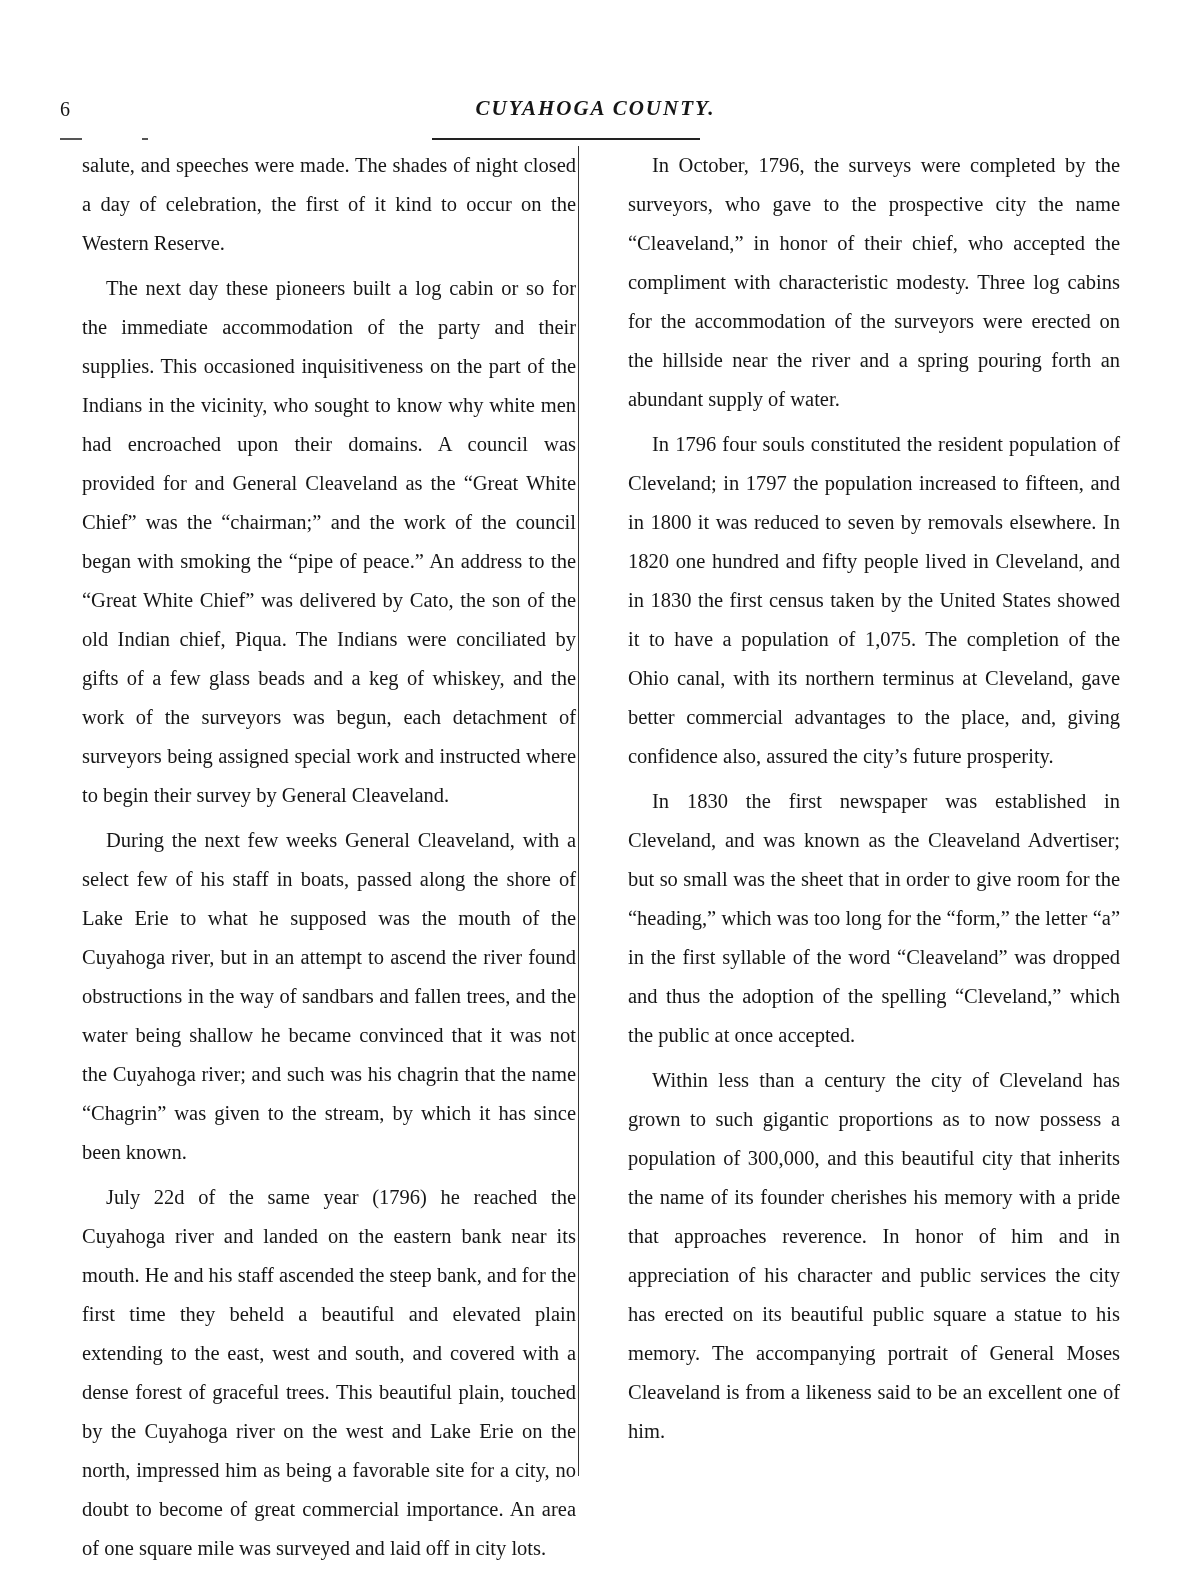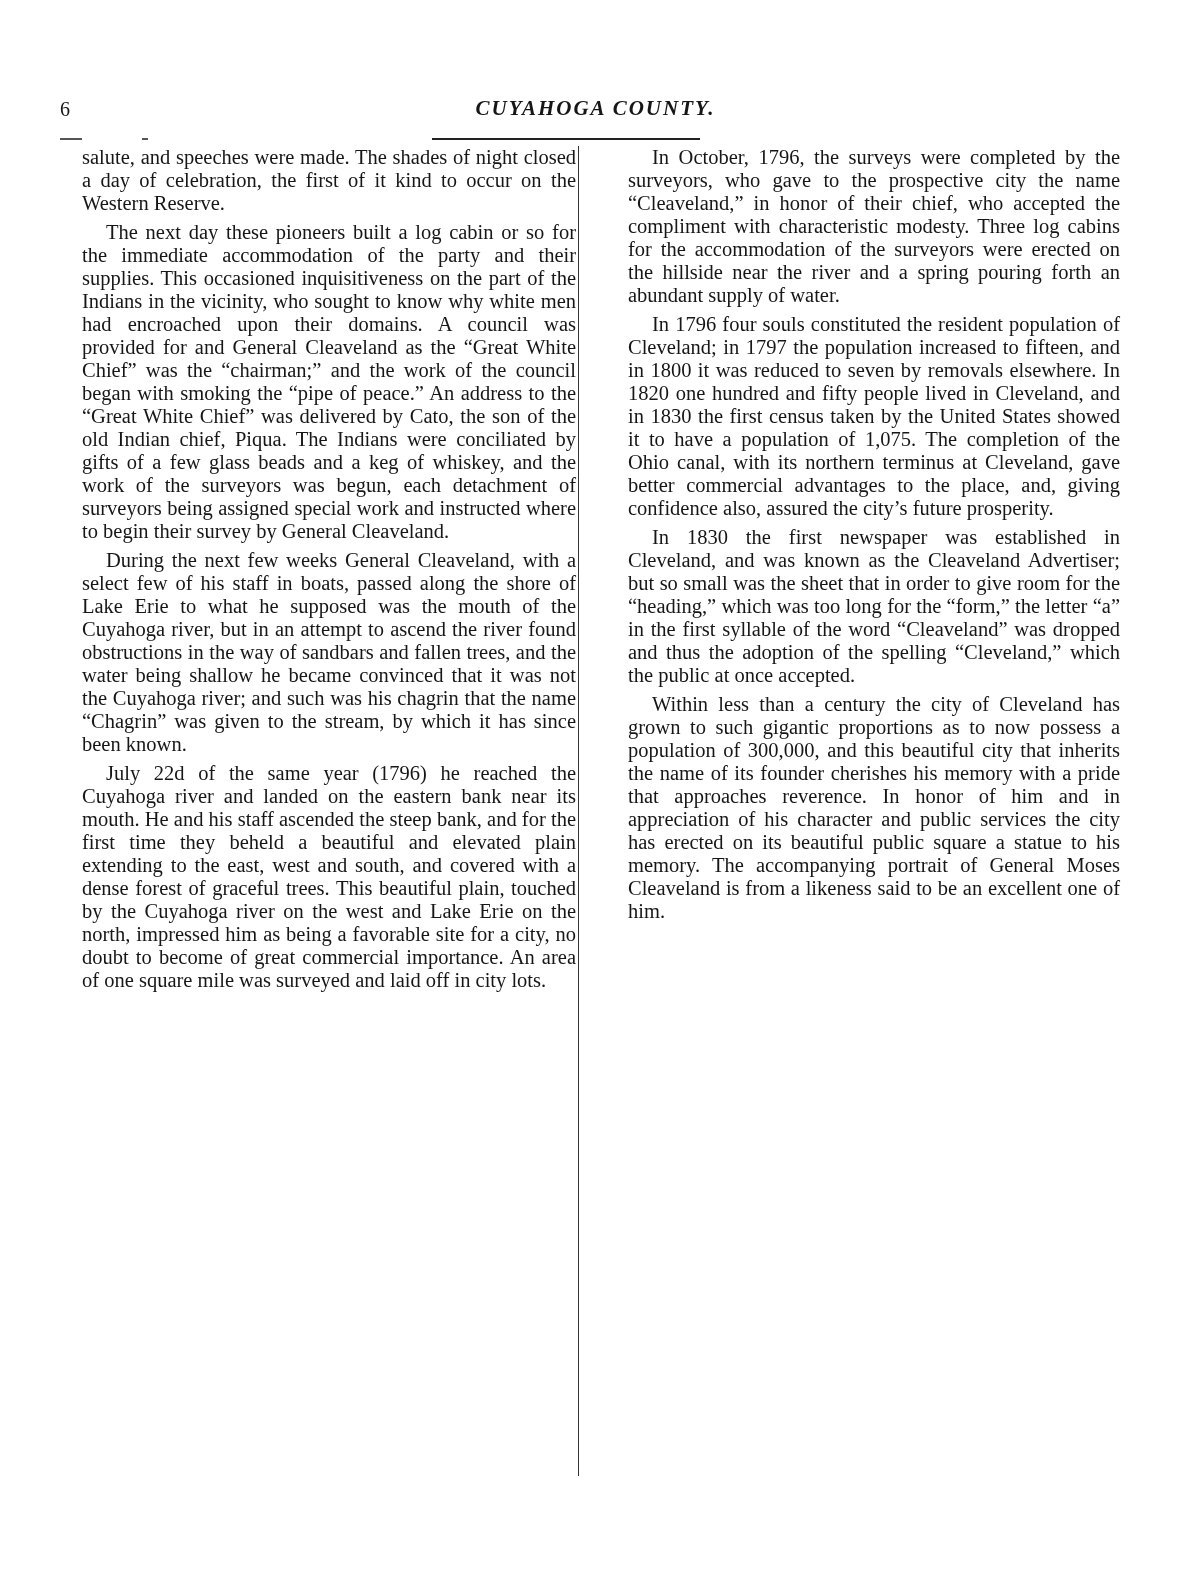--- a/index.html
+++ b/index.html
@@ -54,21 +54,21 @@
       top: 146px;
       width: 0;
       height: 1330px;
       border-left: 1.5px solid #333;
     }
     .column {
       position: absolute;
       top: 146px;
       width: 494px;
       font-size: 20.5px;
-      line-height: 23px;
+      line-height: 39px;
       text-align: justify;
       hyphens: none;
     }
     .col-left { left: 82px; }
     .col-right { left: 628px; width: 492px; }
     .column p {
       margin: 0 0 6px 0;
       text-indent: 24px;
     }
     .column p.no-indent {

